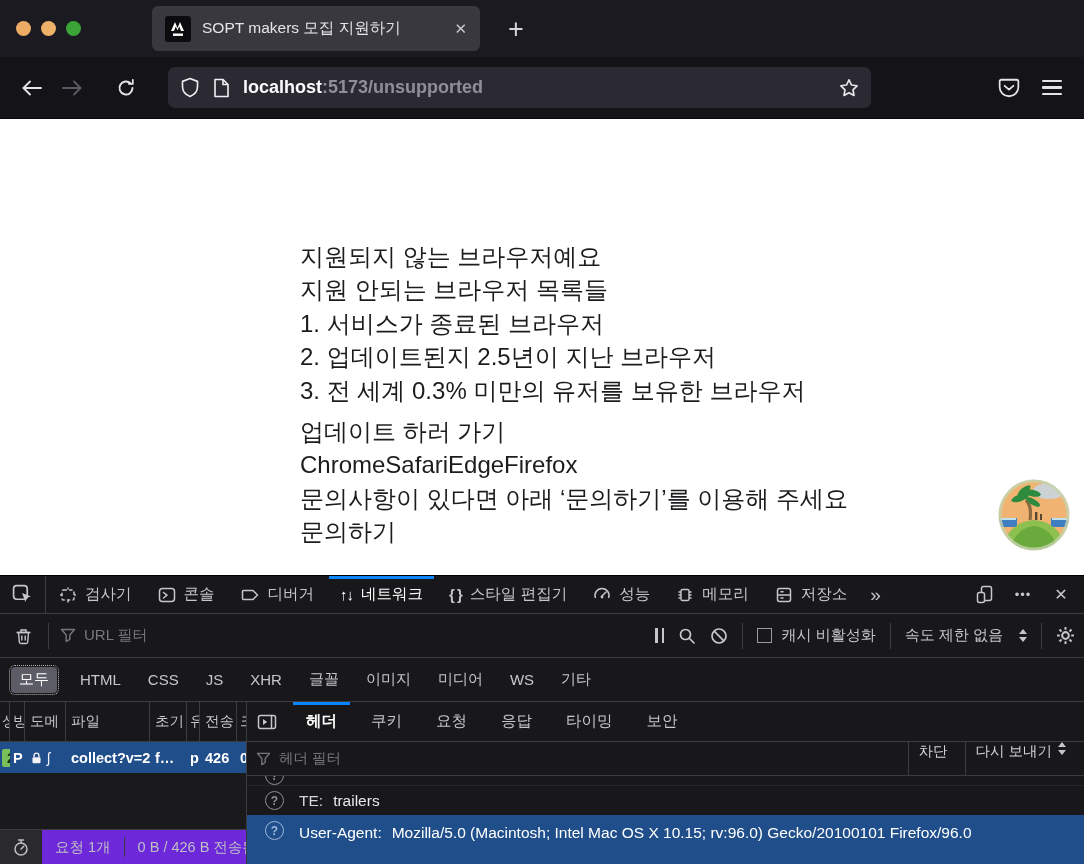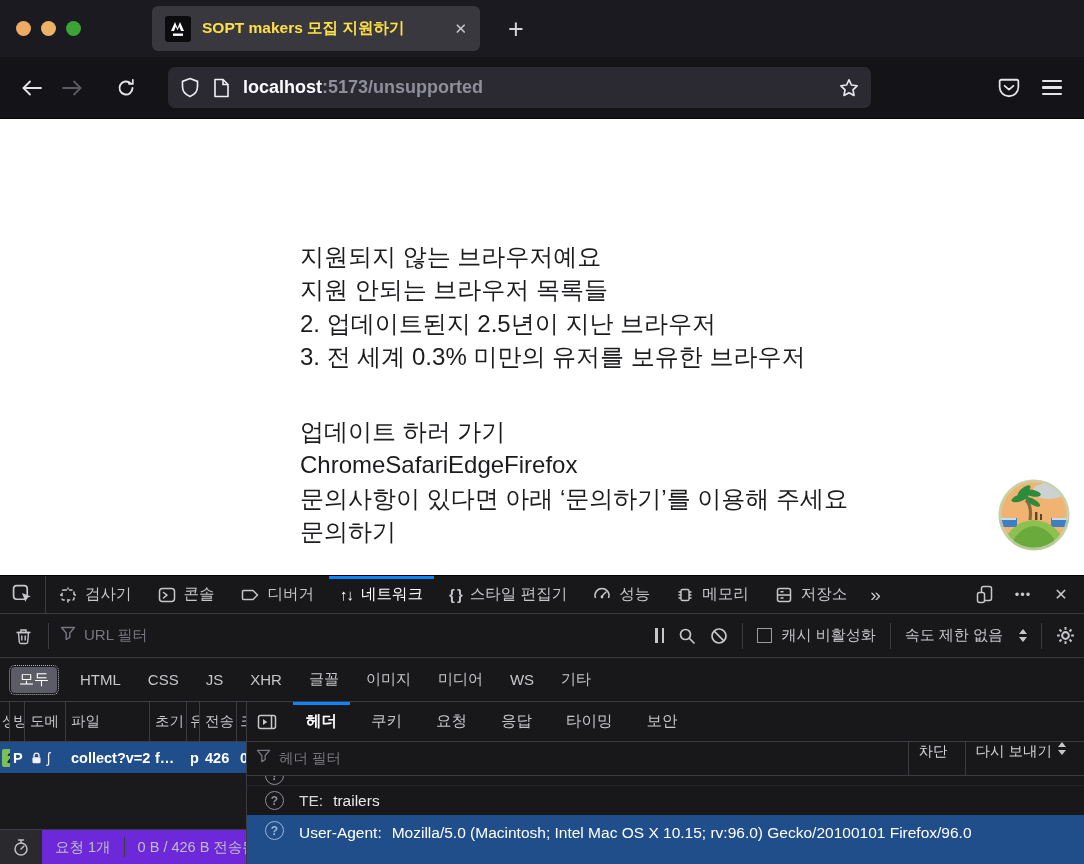--- a/index.html
+++ b/index.html
@@ -15,21 +15,21 @@
   .titlebar { height:57px; background:#1b1a21; position:relative; }
   .traffic { position:absolute; left:16px; top:21px; display:flex; gap:10px; }
   .dot { width:15px; height:15px; border-radius:50%; }
   .dot.red { background:#edab63; }
   .dot.yellow { background:#edb268; }
   .dot.green { background:#3ba437; }
   .tab { position:absolute; left:152px; top:6px; width:328px; height:45px;
     background:#39383f; border-radius:6px; display:flex; align-items:center;
     padding:0 13px; gap:11px; }
   .favicon { width:26px; height:26px; flex:0 0 auto; }
-  .tab-title { color:#fde047; font-size:15.5px; white-space:nowrap; overflow:hidden;font-weight:bold; }
+  .tab-title { color:#e5e5e5; font-size:15.5px; white-space:nowrap; overflow:hidden; }
   .tab-close { margin-left:auto; color:#c9c9ce; font-size:15px; }
   .newtab { position:absolute; left:497px; top:10px; width:38px; height:38px;
     display:flex; align-items:center; justify-content:center;
     color:#d5d5da; font-size:27px; font-weight:300; }
 
   .navbar { height:62px; background:#141318; display:flex; align-items:center;
     padding:0 12px; border-bottom:1px solid #08080a; }
   .navbtn { width:40px; height:40px; display:flex; align-items:center; justify-content:center;
     color:#e4e4e9; }
   .navbtn.disabled { color:#5c5b63; }
@@ -64,21 +64,21 @@
   .dt-tab .glyph { font-weight:700; font-size:15px; letter-spacing:-1px; }
   .dt-overflow { display:flex; align-items:center; padding:0 10px; font-size:19px; color:#c6c6cb; }
   .dt-toolbar-right { margin-left:auto; display:flex; align-items:center; gap:4px; padding-right:6px; }
   .dt-iconbtn { width:34px; height:30px; display:flex; align-items:center; justify-content:center; color:#c6c6cb; }
   .dots { font-size:13px; letter-spacing:1px; }
   .closex { font-size:16px; }
 
   .dt-nettoolbar { height:44px; flex:0 0 44px; display:flex; align-items:center;
     border-bottom:1px solid #3b3b41; padding:0 9px; gap:11px; }
   .vdiv { width:1px; height:26px; background:#3b3b41; flex:0 0 1px; }
-  .filter-input { display:flex; gap:8px; color:#77777f; flex:1 1 auto; }
+  .filter-input { display:flex; align-items:center; gap:8px; color:#77777f; flex:1 1 auto; }
   .net-right { display:flex; align-items:center; gap:14px; }
   .pausebars { display:flex; gap:4px; }
   .pausebars i { display:block; width:2.6px; height:15px; background:#c6c6cb; }
   .checkbox { width:15px; height:15px; border:1.4px solid #9a9aa2; background:transparent; }
   .chk-row { display:flex; align-items:center; gap:9px; }
   .throttle { display:flex; align-items:center; gap:16px; }
   .updn { display:inline-flex; flex-direction:column; gap:2.5px; }
   .updn i { display:block; width:0; height:0; border-left:4.5px solid transparent; border-right:4.5px solid transparent; }
   .updn .up { border-bottom:5px solid #c6c6cb; }
   .updn .dn { border-top:5px solid #c6c6cb; }
@@ -215,20 +215,21 @@
         <span></span>
         <span></span>
       </span>
   </div>
 </div>
 
 <div class="content">
   <div class="textblock b1">
     <div>지원되지 않는 브라우저예요</div>
     <div>지원 안되는 브라우저 목록들</div>
+    <div>1. 서비스가 종료된 브라우저</div>
     <div>2. 업데이트된지 2.5년이 지난 브라우저</div>
     <div>3. 전 세계 0.3% 미만의 유저를 보유한 브라우저</div>
   </div>
   <div class="textblock b2">
     <div>업데이트 하러 가기</div>
     <div>ChromeSafariEdgeFirefox</div>
     <div>문의사항이 있다면 아래 ‘문의하기’를 이용해 주세요</div>
     <div>문의하기</div>
   </div>
   <svg class="island" viewBox="0 0 74 74">

